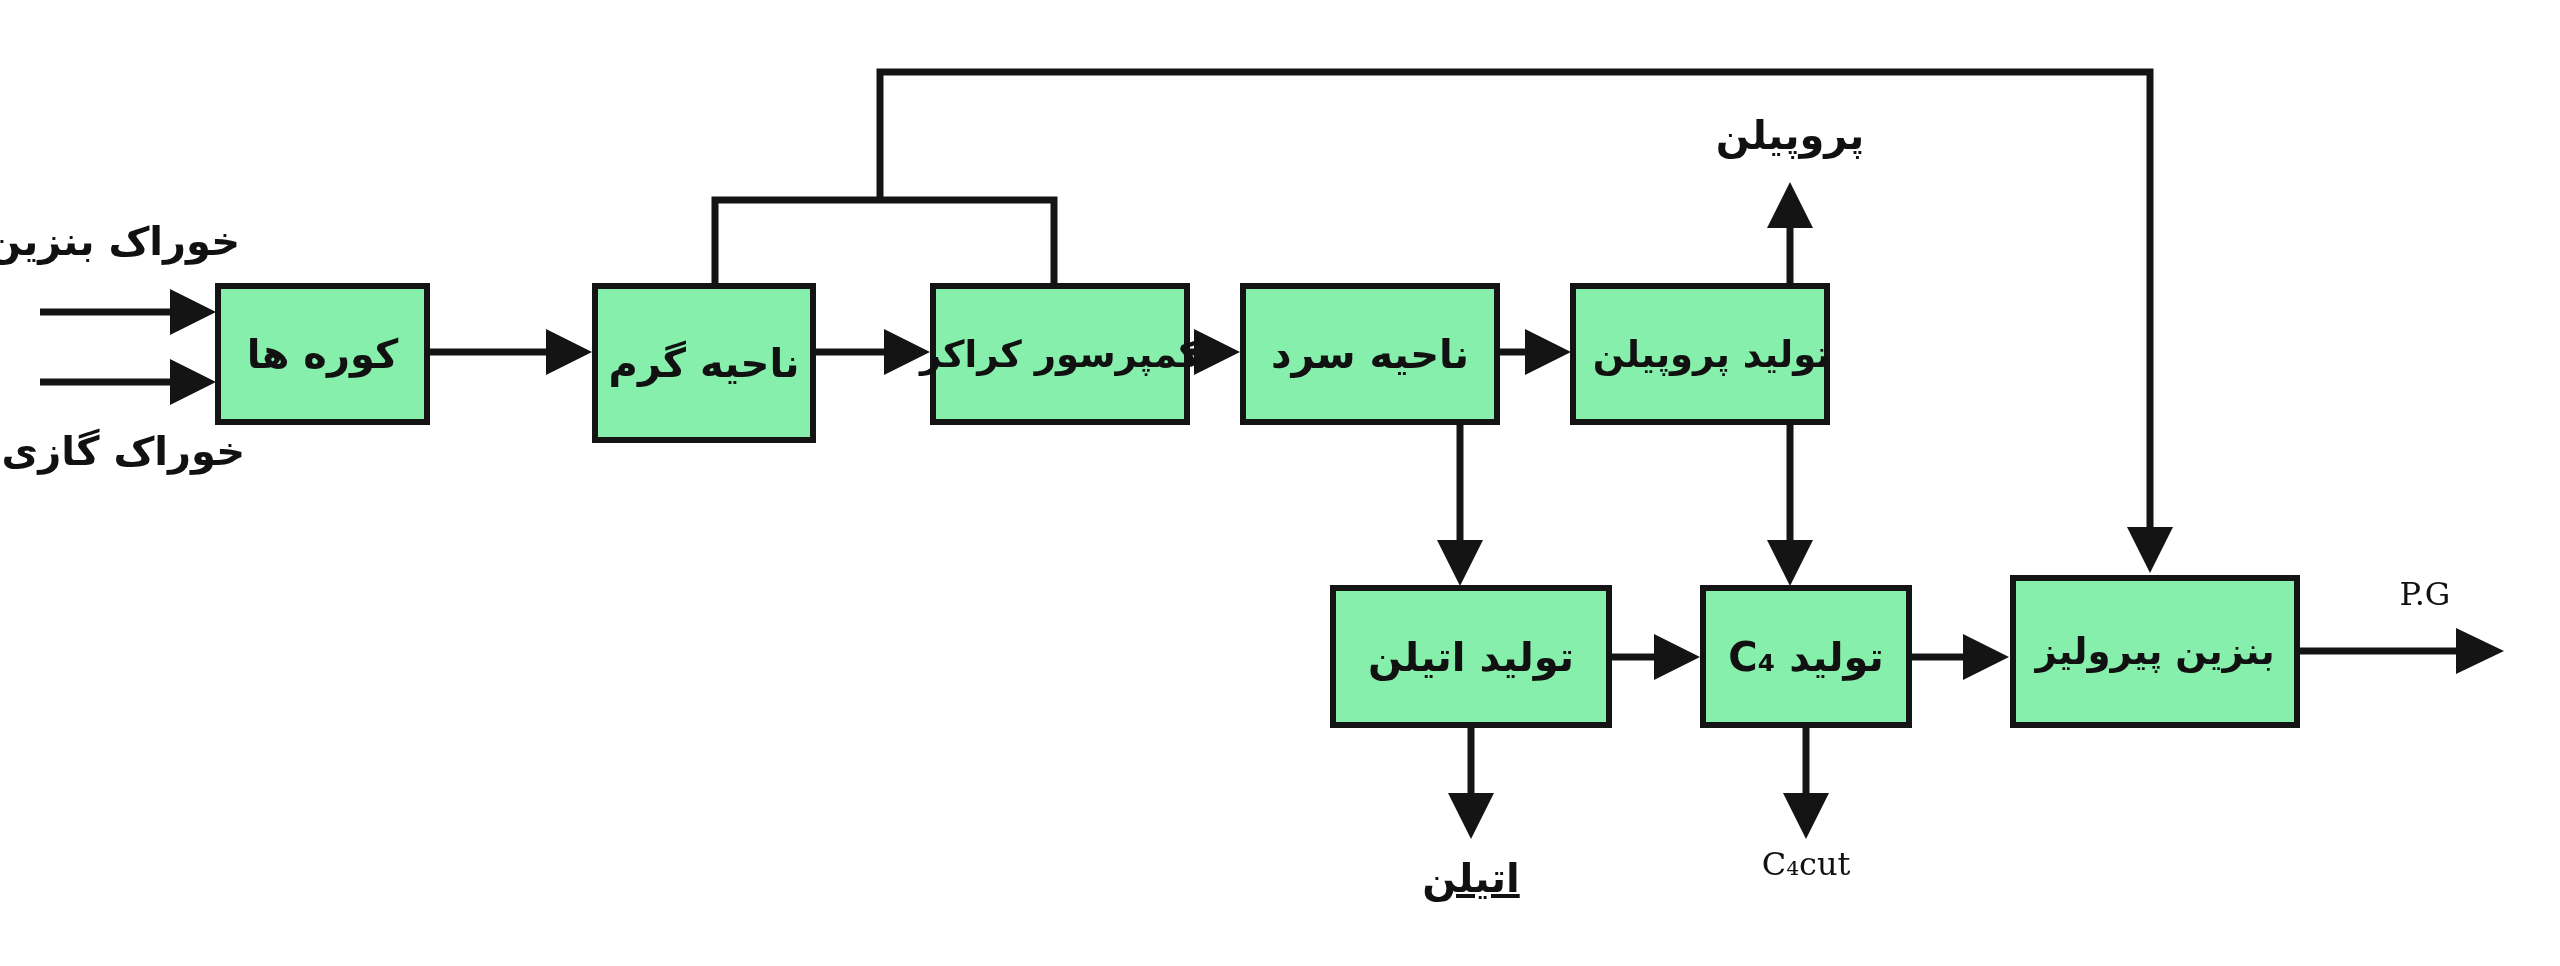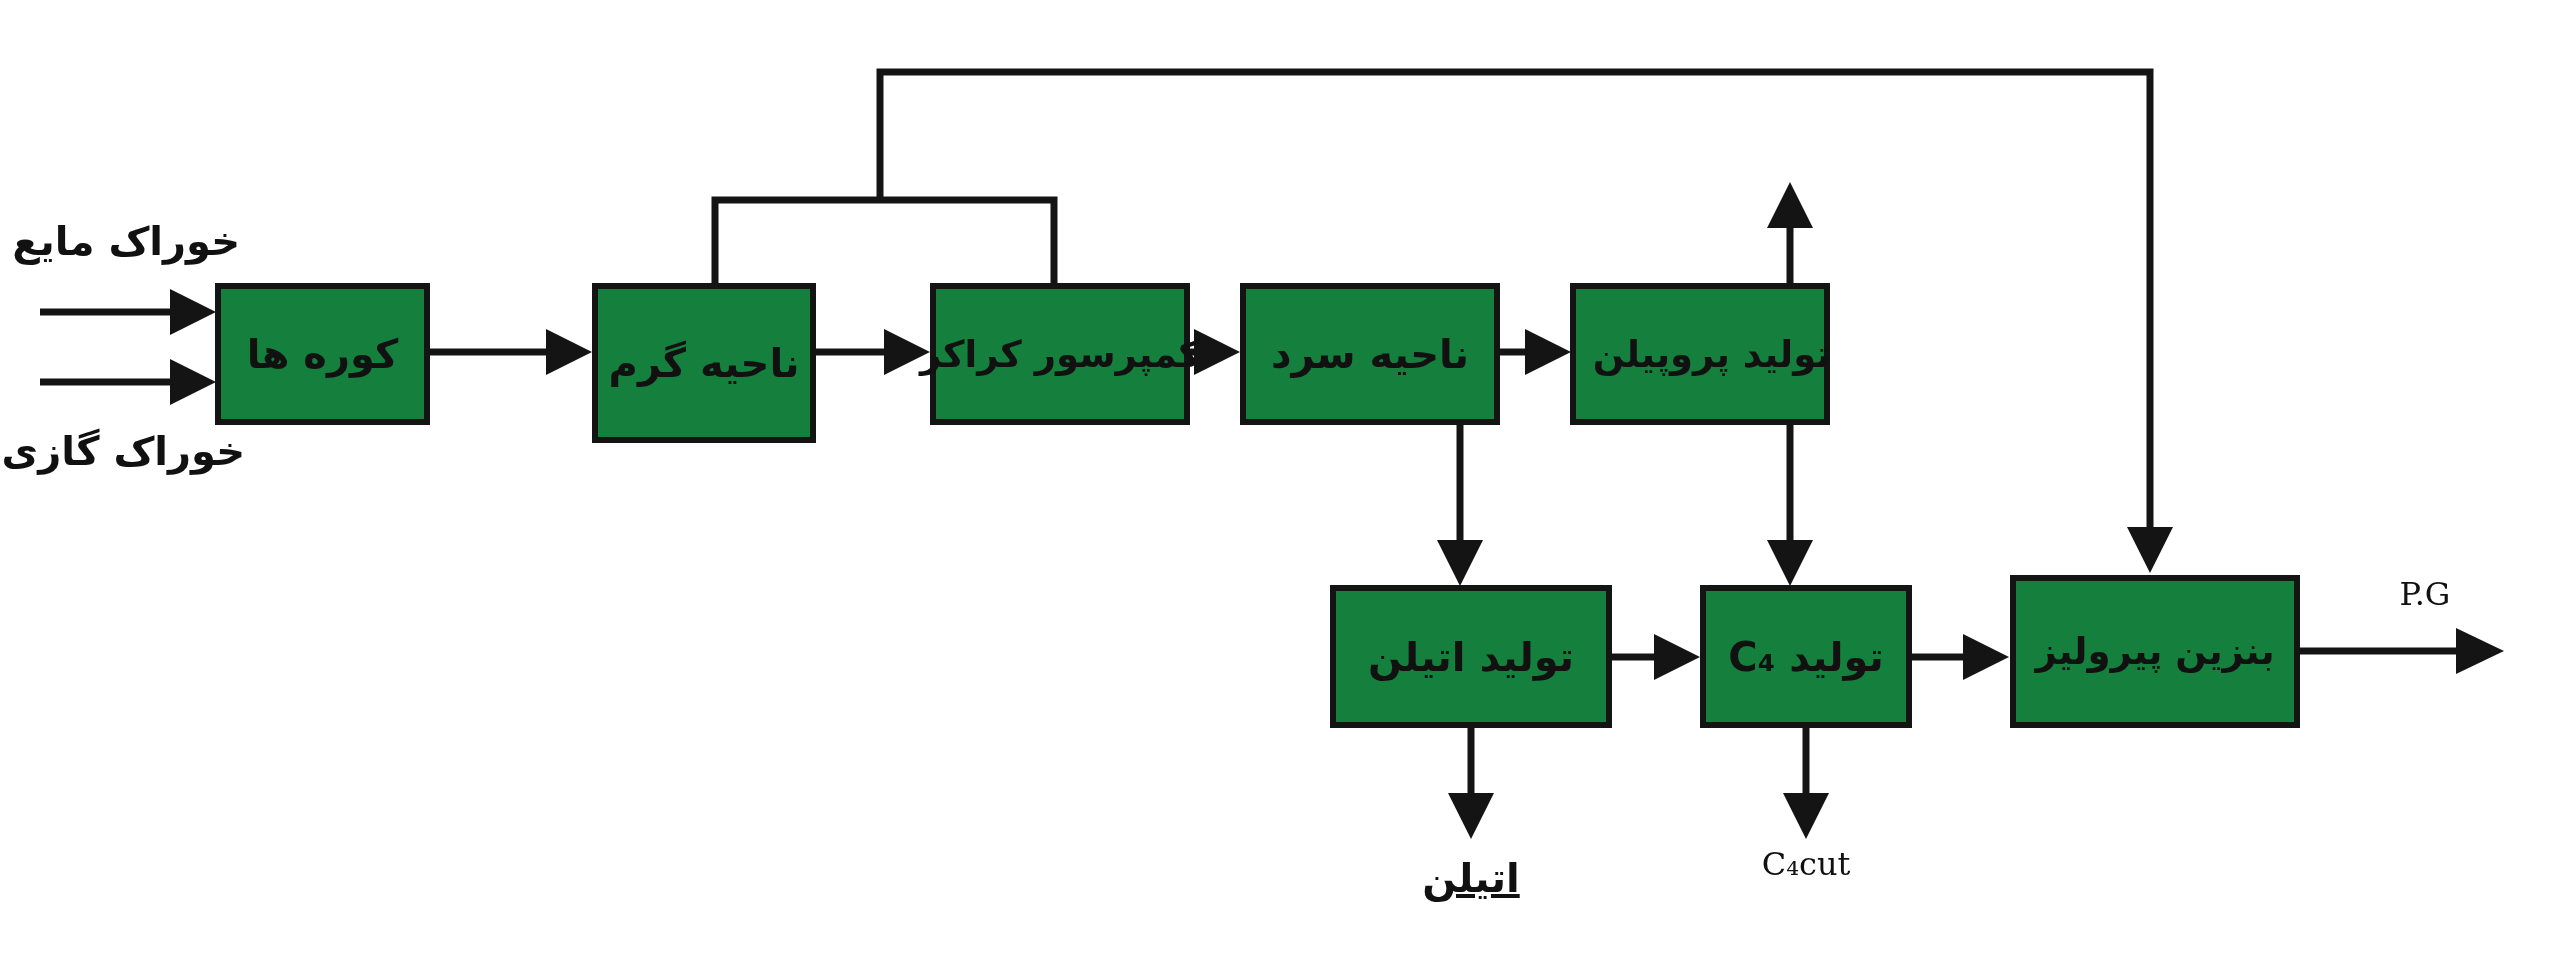--- a/index.html
+++ b/index.html
@@ -7,21 +7,21 @@
     position:relative;
     width:2560px;height:966px;
     background:#ffffff;
     overflow:hidden;
     font-family:"DejaVu Sans",sans-serif;
   }
   .pbox{
     position:absolute;
     box-sizing:border-box;
     border:6px solid #141414;
-    background:#15803d;
+    background:#86efac;
     display:flex;align-items:center;justify-content:center;
     font-weight:bold;font-size:40px;color:#111;
     white-space:nowrap;
     direction:rtl;
   }
   .flabel{
     position:absolute;
     font-weight:bold;font-size:40px;color:#111;
     text-align:center;white-space:nowrap;
     direction:rtl;
@@ -99,24 +99,25 @@
   <div class="pbox" style="left:1240px;top:283px;width:260px;height:142px;">ناحیه سرد</div>
 
   <div class="pbox" style="left:1570px;top:283px;width:260px;height:142px;font-size:37px;padding-left:23px;">تولید پروپیلن</div>
 
   <div class="pbox" style="left:1330px;top:585px;width:282px;height:143px;text-align:right;">تولید اتیلن</div>
 
   <div class="pbox" style="left:1700px;top:585px;width:212px;height:143px;">تولید C₄</div>
 
   <div class="pbox" style="left:2010px;top:575px;width:290px;height:153px;font-size:37px;">بنزین پیرولیز</div>
 
-  <div class="flabel" style="left:20px;top:218px;width:220px;">خوراک مایع</div>
+  <div class="flabel" style="left:20px;top:218px;width:220px;">خوراک بنزین</div>
 
   <div class="flabel" style="left:25px;top:428px;width:220px;">خوراک گازی</div>
 
+  <div class="flabel" style="left:1680px;top:112px;width:220px;">پروپیلن</div>
 
   <div class="flabel" style="left:1371px;top:855px;width:200px;text-decoration:underline;">اتیلن</div>
 
   <div class="flabel latin" style="left:1706px;top:845px;width:200px;">C₄cut</div>
 
   <div class="flabel latin" style="left:2350px;top:575px;width:150px;">P.G</div>
 
 </div>
 
 </body></html>

